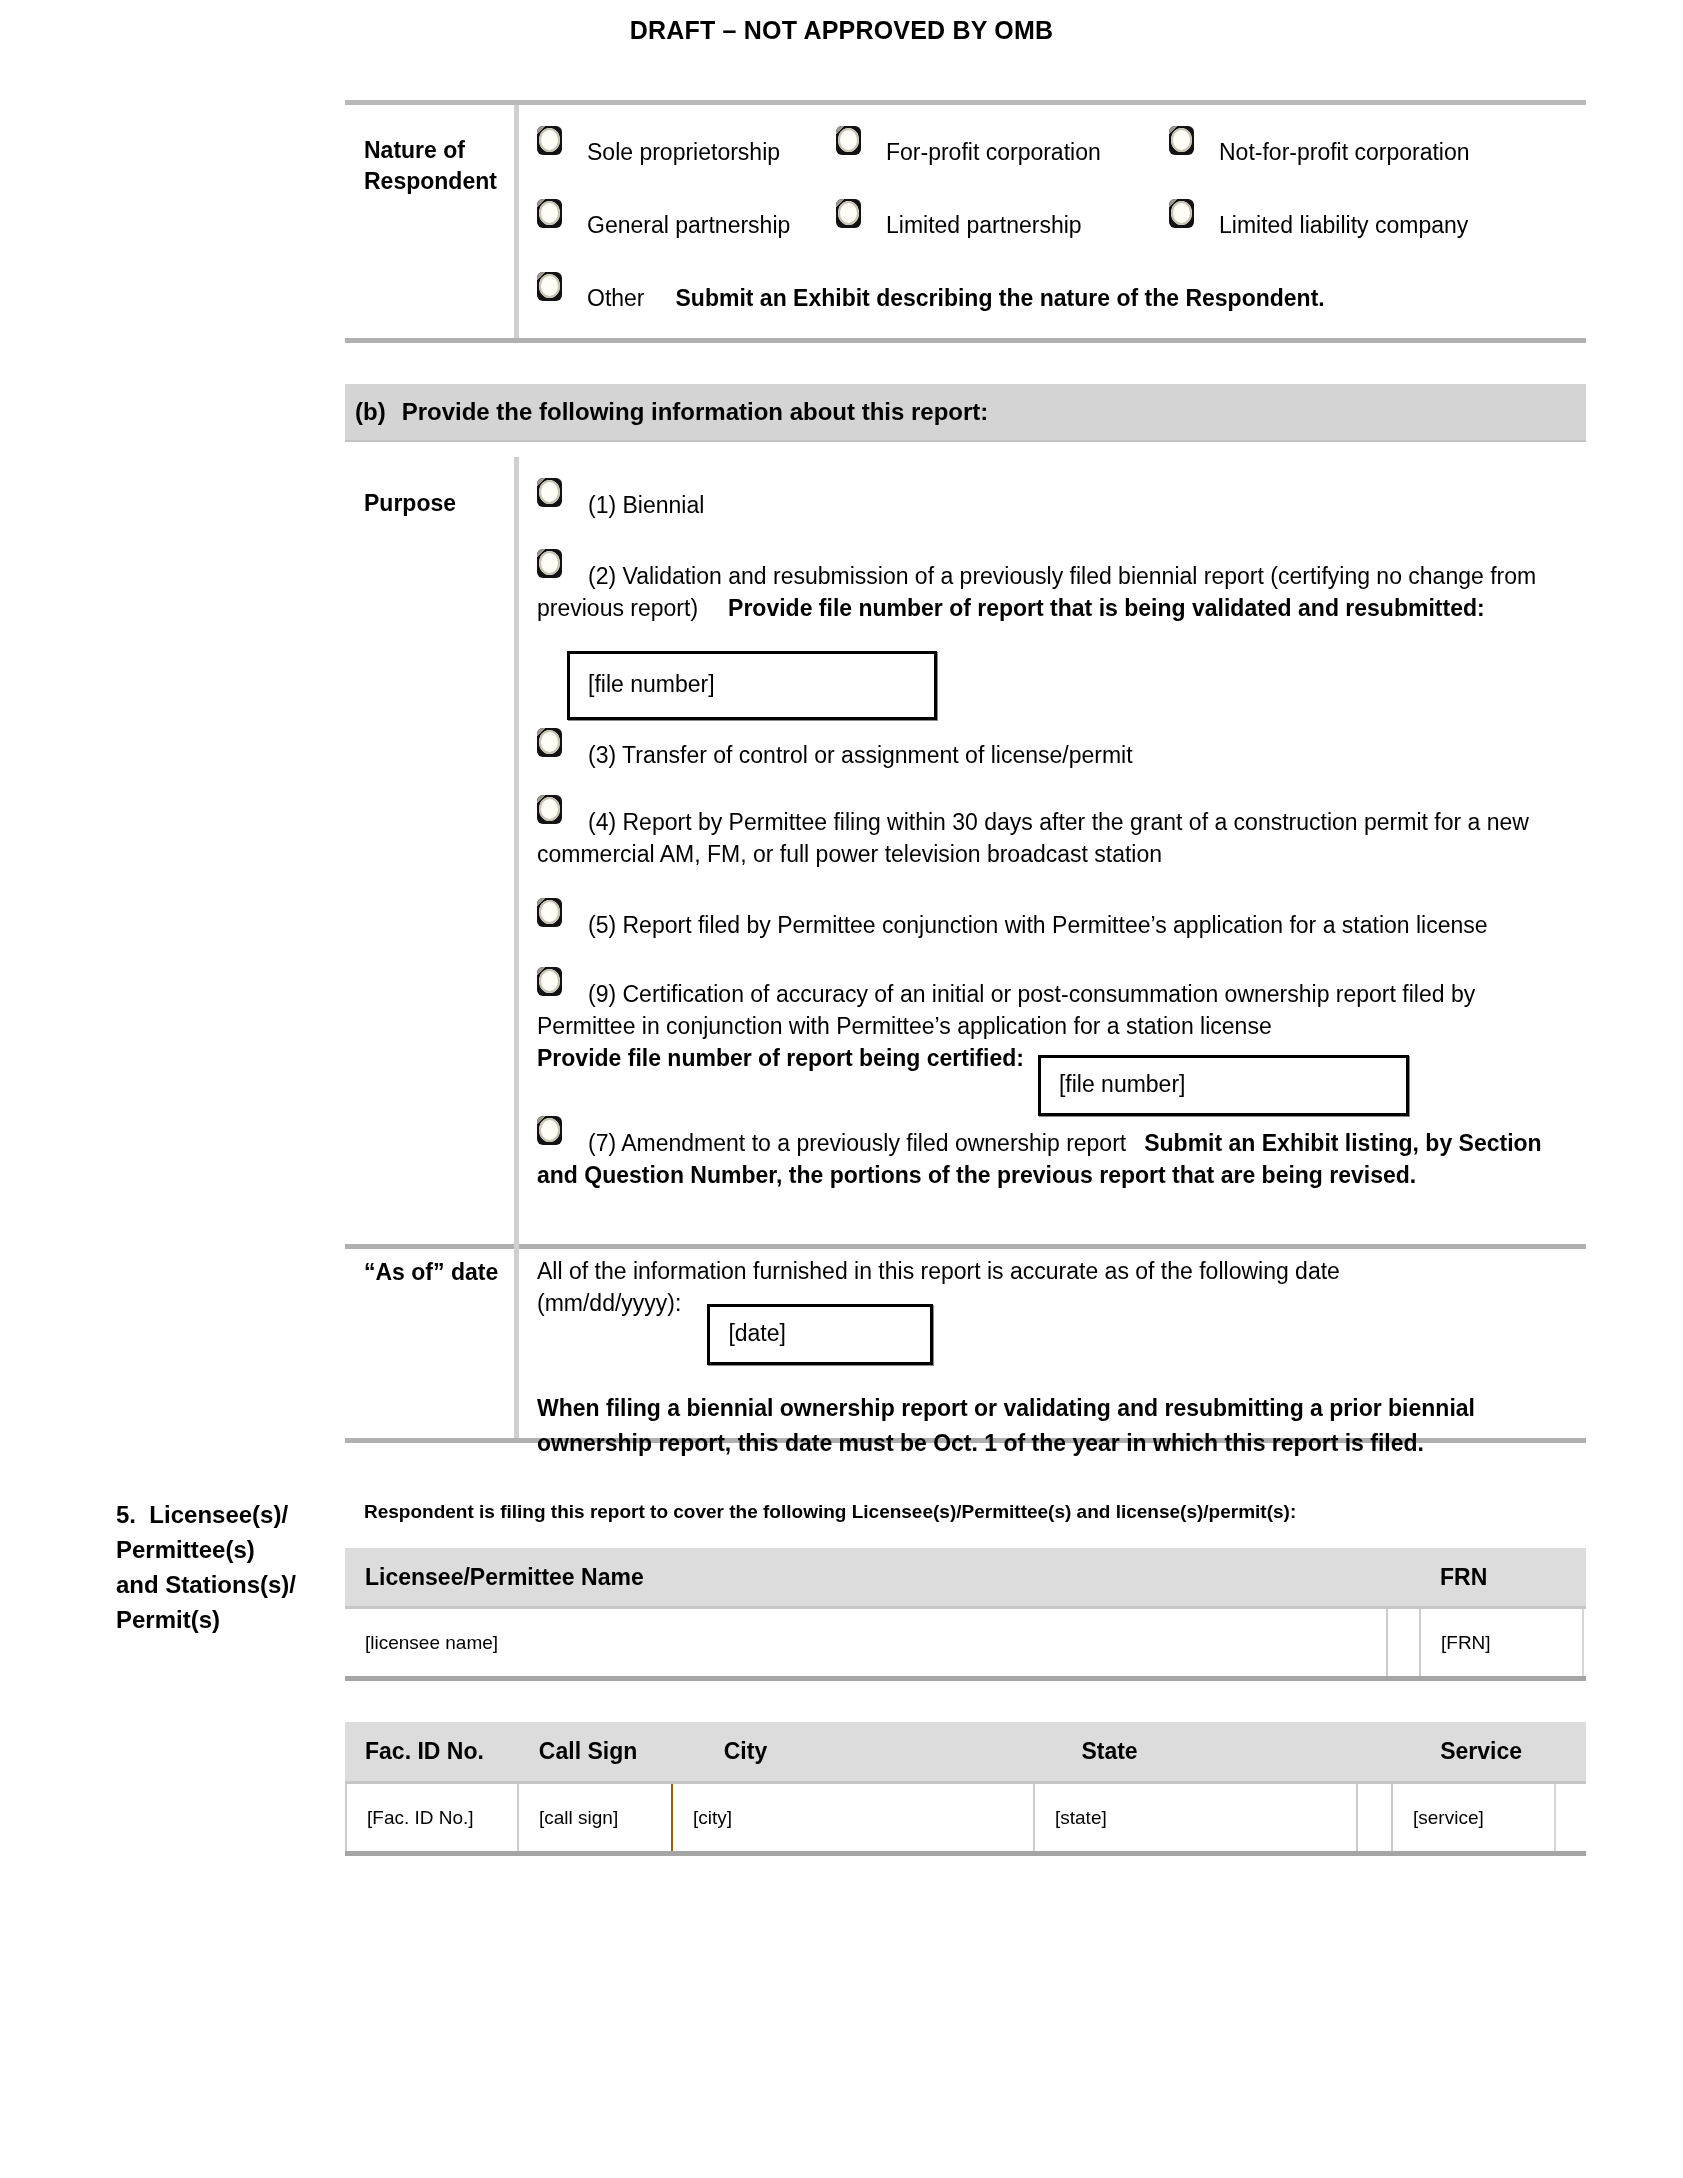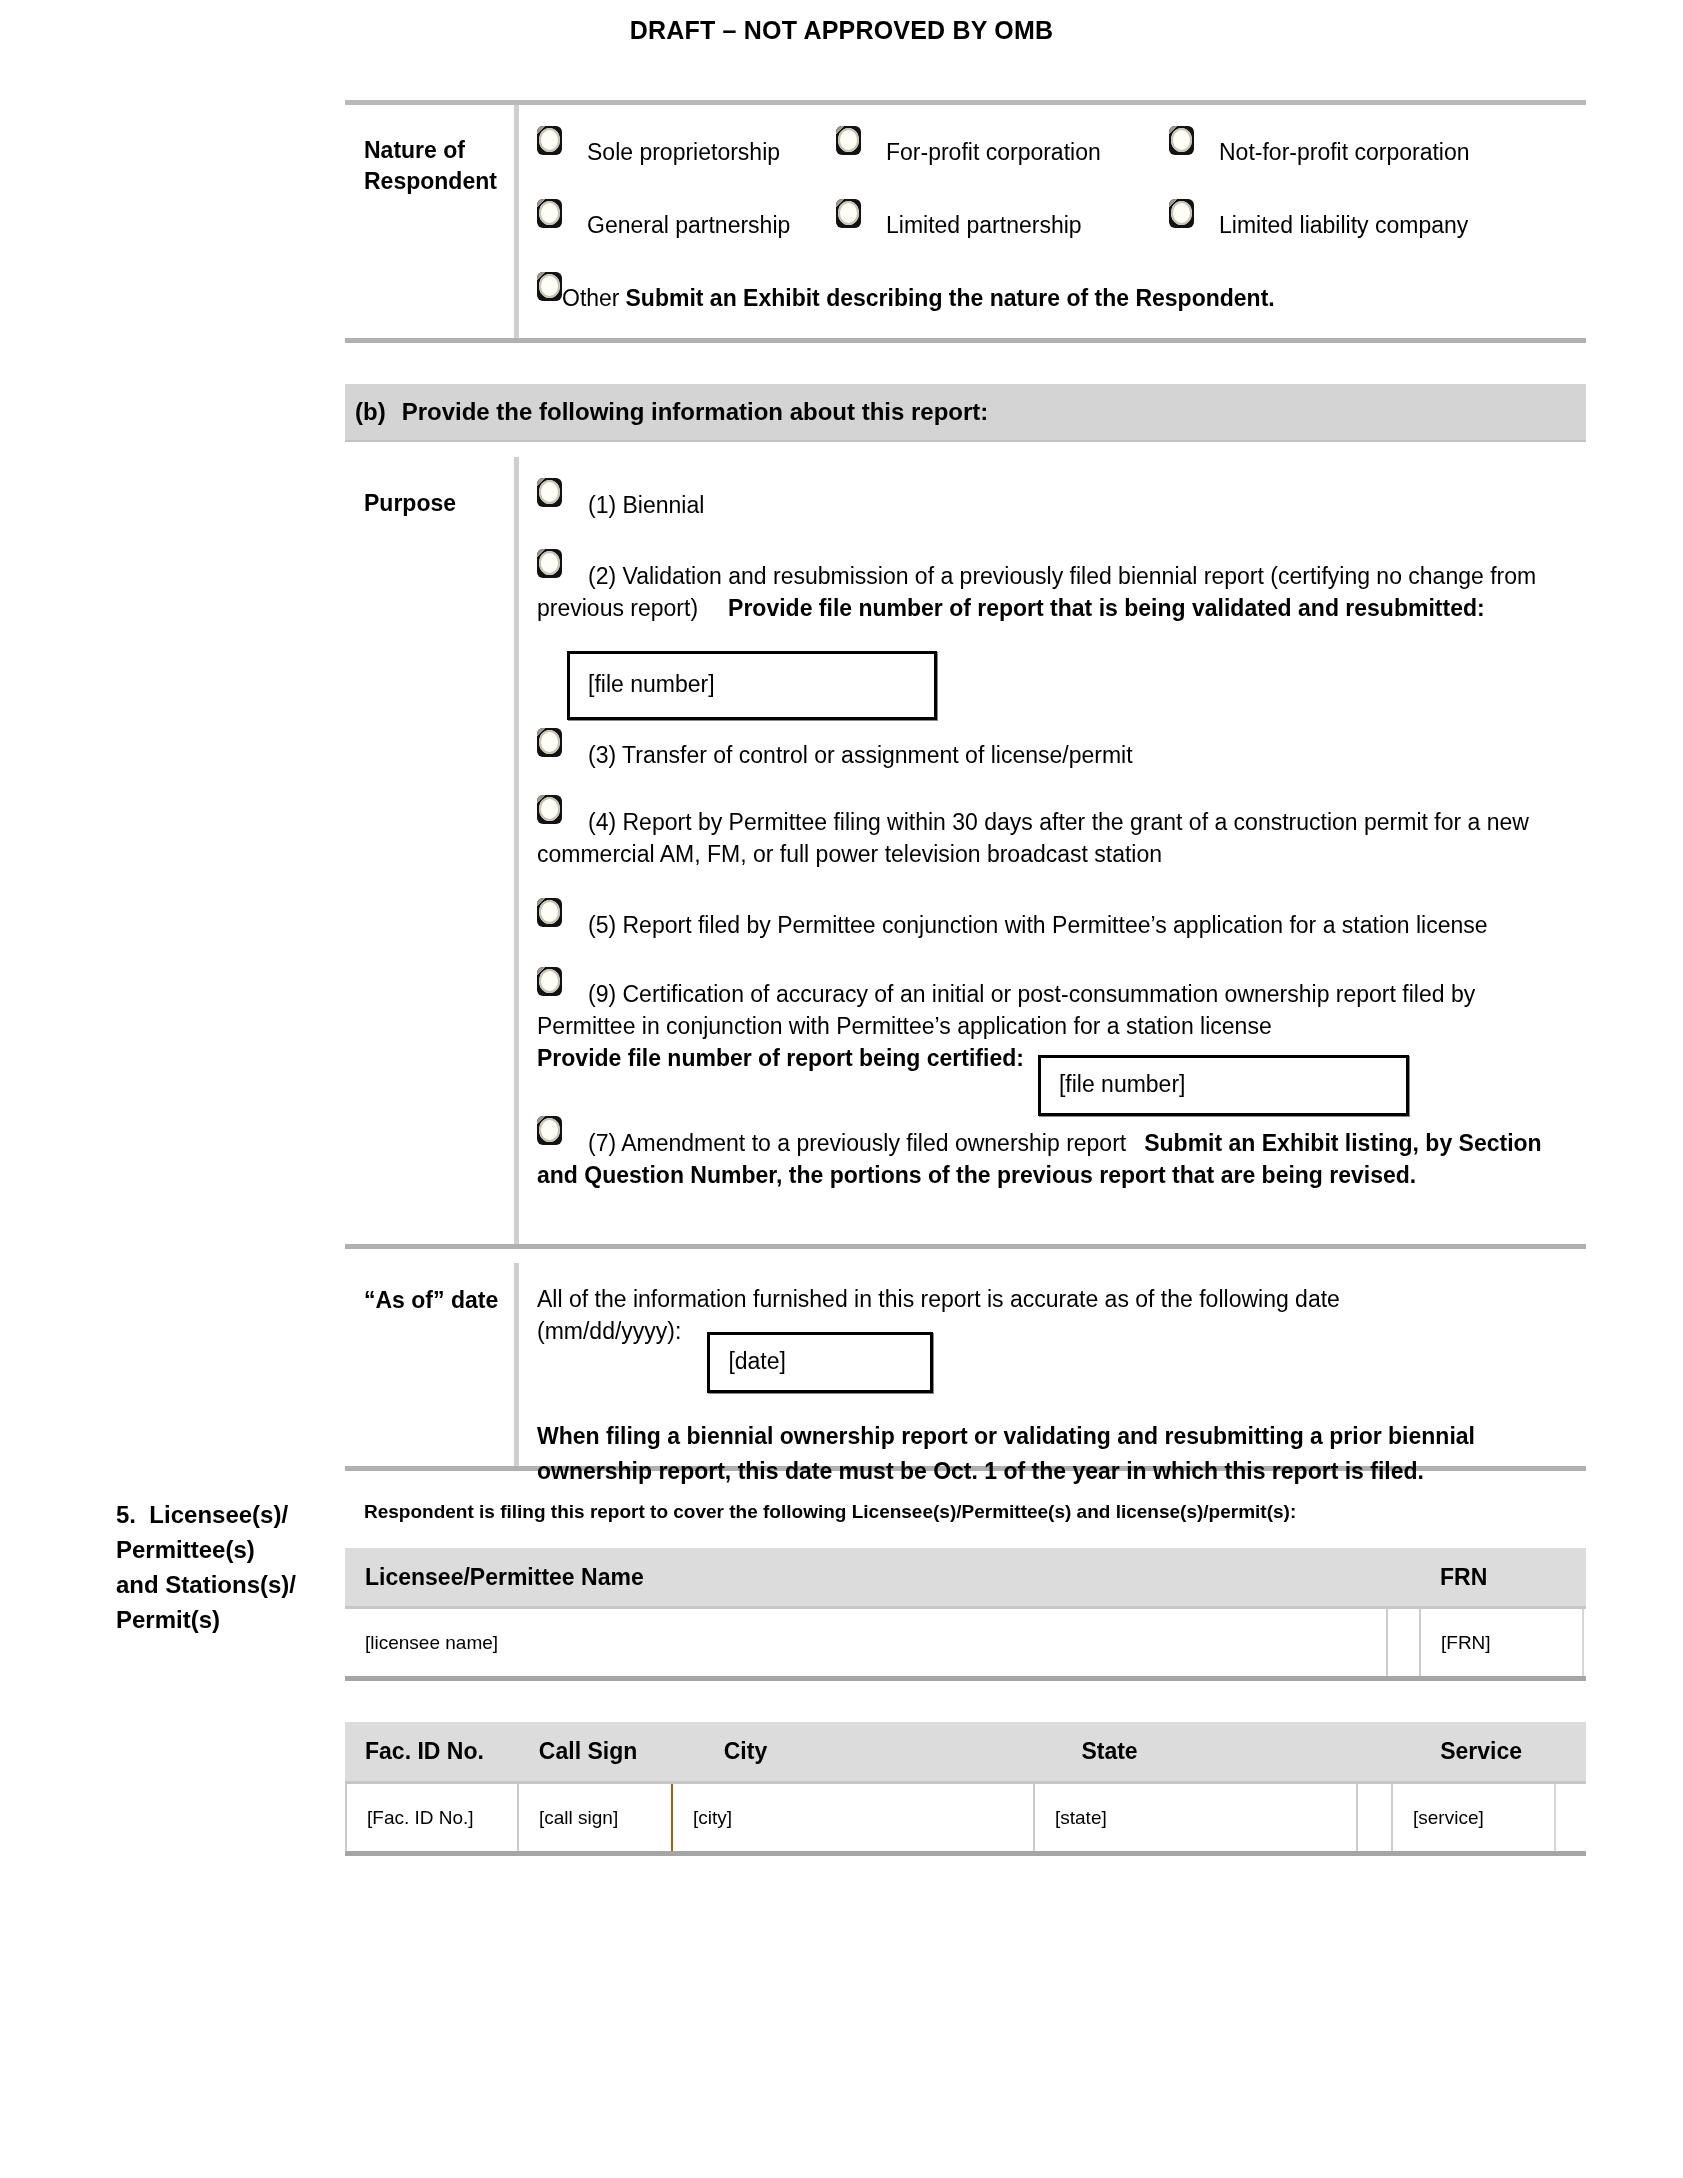--- a/index.html
+++ b/index.html
@@ -31,21 +31,21 @@
   }
   .cb::after{
     content:""; position:absolute; left:2px; top:2px; width:21px; height:24px;
     border-radius:50%; background:#fffef6; box-shadow:inset 0 0 0 2px #c7c4b6;
   }
   
   .sec-nature{top:100px; border-top:5px solid #b9b9b9; border-bottom:5px solid #b0b0b0; height:243px;}
   .nat-row{display:grid; grid-template-columns:299px 333px 1fr; margin-bottom:33px;}
   .opt-item{display:flex; align-items:center; gap:25px; min-height:40px;}
   .opt-item .cb{position:relative; top:-12px;}
-  .other-row{display:flex; align-items:center; min-height:40px;}
+  .other-row{display:flex; align-items:center; gap:25px; min-height:40px;}
   .other-row .cb{position:relative; top:-12px;}
   .bold-note{font-weight:bold; margin-left:30px;}
   
   .bar-b{
     position:absolute; left:345px; top:384px; width:1241px; height:58px; box-sizing:border-box;
     background:#d4d4d4; border-bottom:2px solid #c2c2c2;
     display:flex; align-items:center; gap:16px; padding-left:10px;
     font-size:24px; font-weight:bold;
   }
   
@@ -63,21 +63,21 @@
   
   .inbox{
     display:inline-block; box-sizing:border-box; background:#fff;
     border:3px solid #000; box-shadow:1px 1px 0 #8a8a8a;
     font-size:23px; font-weight:normal; padding-left:18px; white-space:nowrap;
   }
   .box1{width:370px; height:69px; line-height:61px; vertical-align:-44px; margin-left:30px;}
   .box2{width:371px; height:61px; line-height:53px; vertical-align:-26px; margin-left:14px;}
   .box3{width:226px; height:61px; line-height:53px; vertical-align:-30px; margin-left:26px;}
   
-  .sec-asof{top:1235px; height:208px; border-bottom:5px solid #b0b0b0;margin-top:28px;}
+  .sec-asof{top:1235px; height:208px; border-bottom:5px solid #b0b0b0;}
   .sec-asof .flabel{padding-top:22px;}
   .sec-asof .fcontent{padding-top:20px;}
   .asof-note{font-weight:bold; margin-top:26px; line-height:35px;}
   
   .sec5-label{
     position:absolute; left:116px; top:1497px; width:248px;
     font-size:24px; font-weight:bold; line-height:35px;
   }
   .sec5-intro{
     position:absolute; left:364px; top:1501px; width:1218px;

